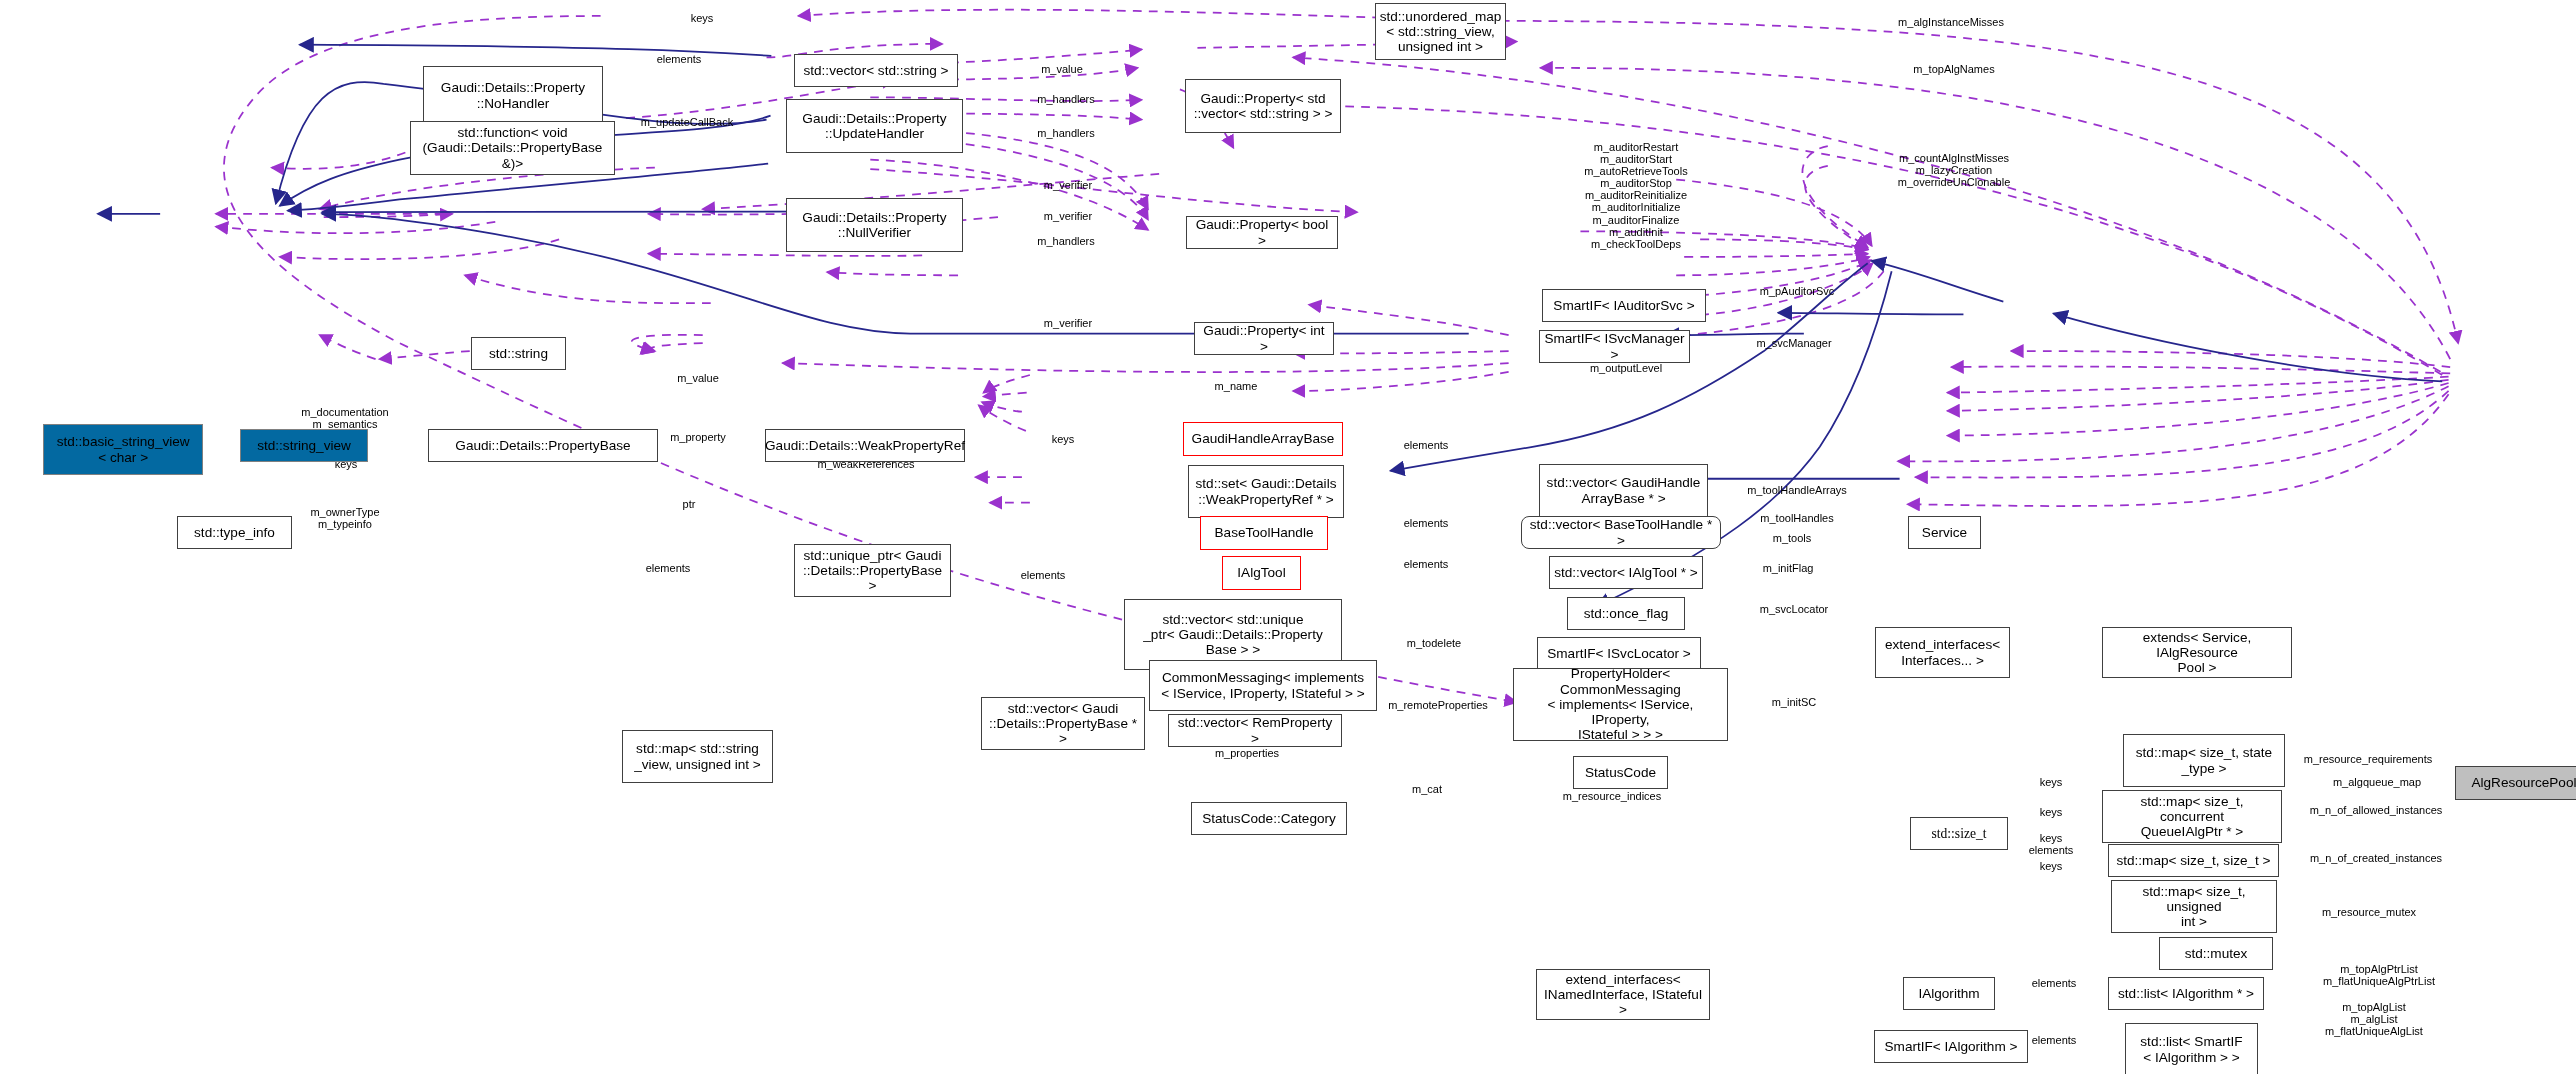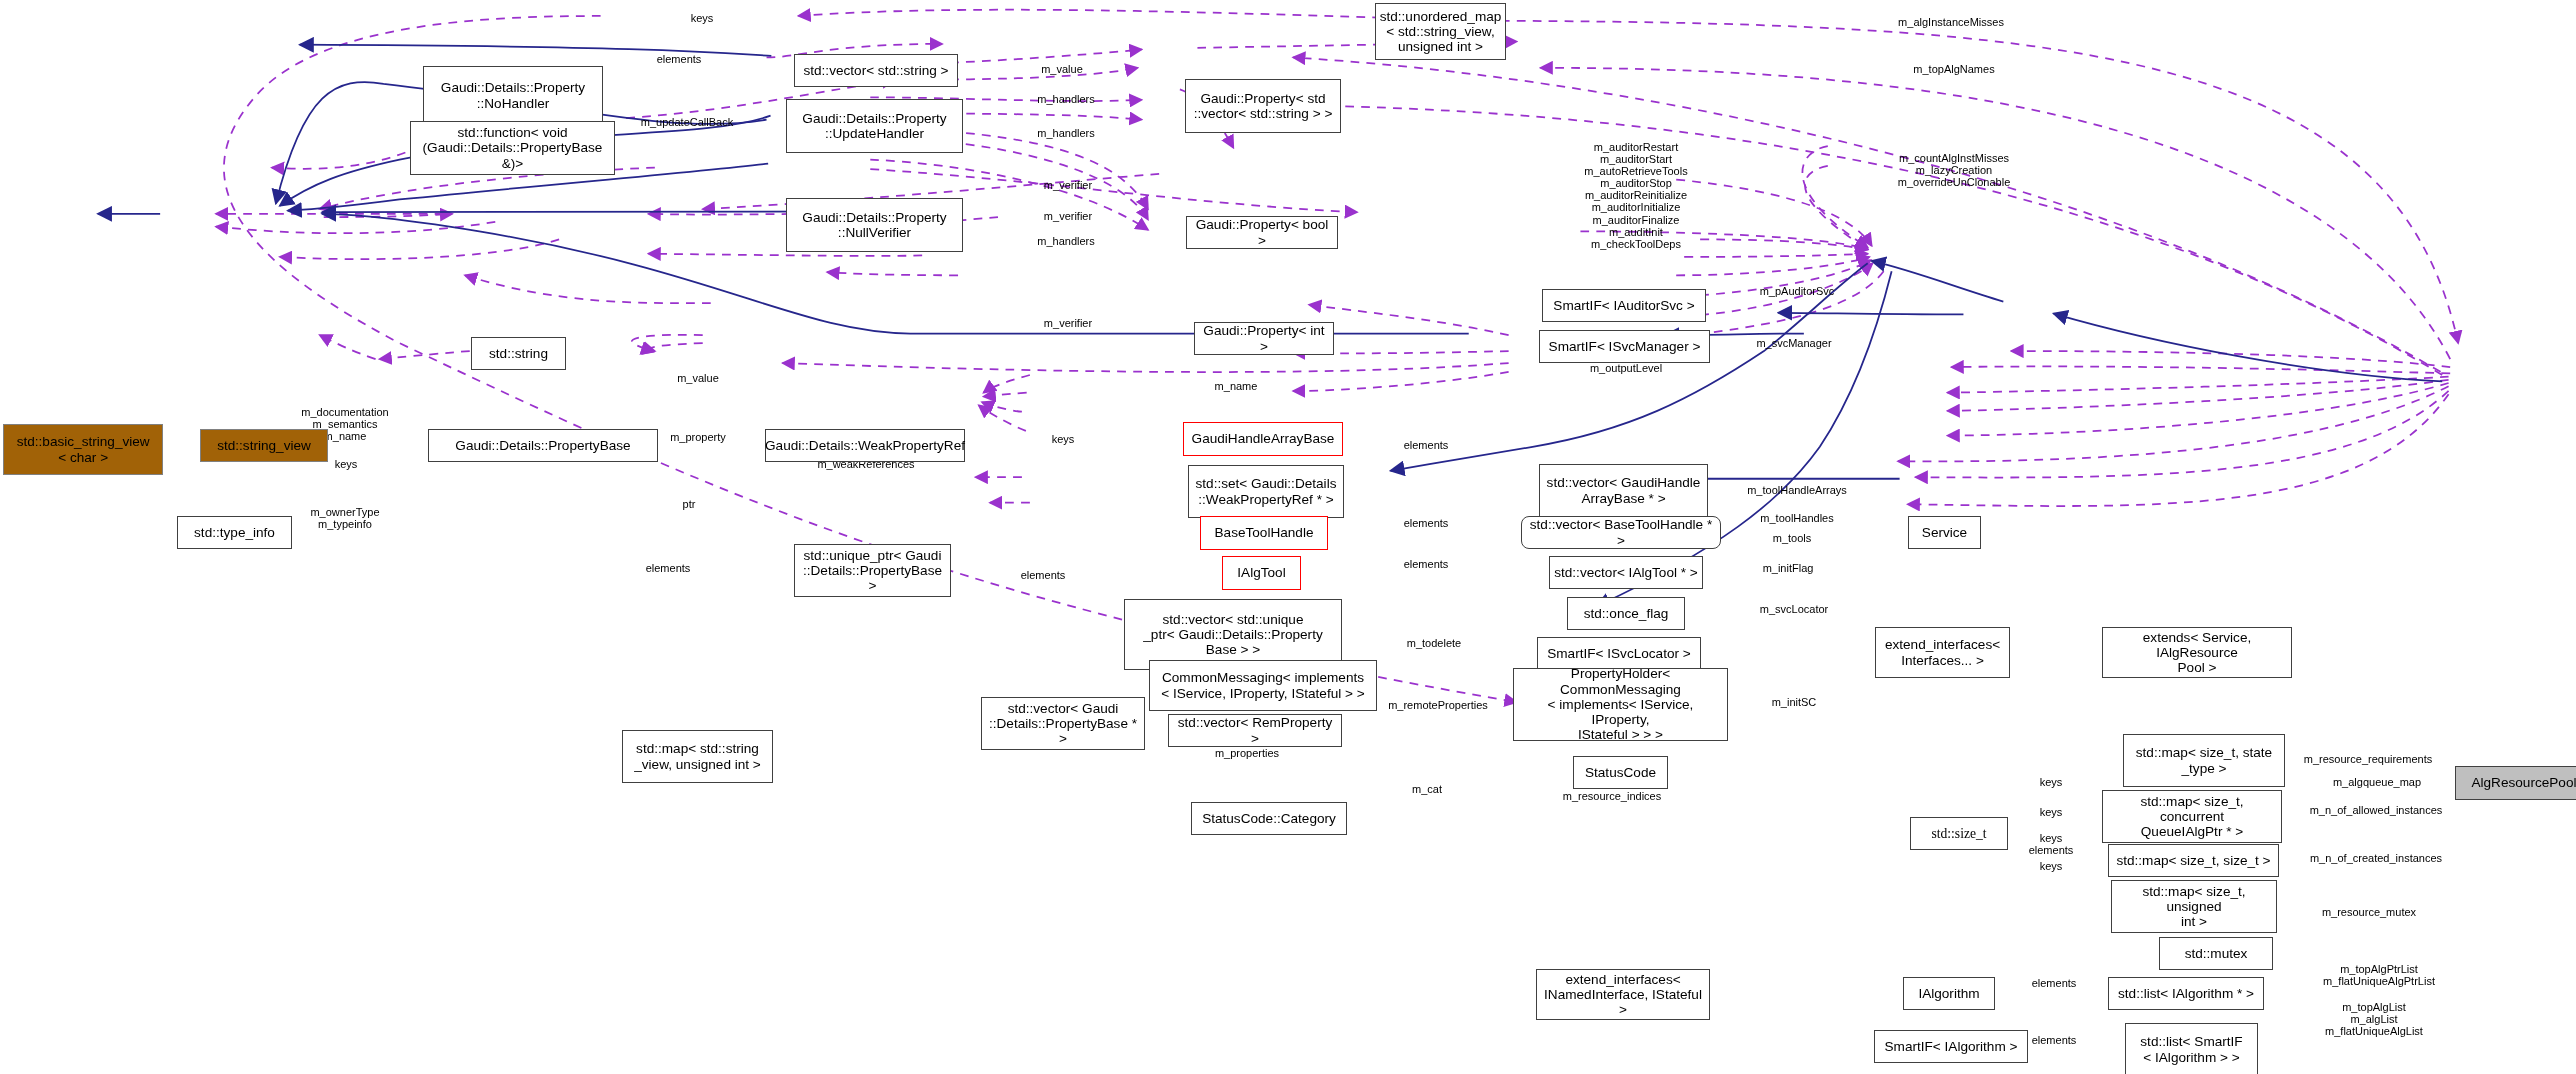--- a/index.html
+++ b/index.html
@@ -8,21 +8,21 @@
           font-family:"Liberation Sans","DejaVu Sans",sans-serif;overflow:hidden;}
   svg.edges{position:absolute;left:0;top:0;width:2576px;height:1074px;pointer-events:none;}
 
   .node{position:absolute;box-sizing:border-box;display:flex;align-items:center;
         justify-content:center;text-align:center;background:#ffffff;
         border:0.8px solid #404040;color:#000000;font-size:13.6px;line-height:1.12;
         padding:1.6px 4px;white-space:pre-line;z-index:5;}
   .node.thick{border:1.6px solid #404040;}
   .node.red{border:1.6px solid #ff0000;}
   .node.grey{background:#bfbfbf;border:1.6px solid #404040;}
-  .node.lite{background:#a16207;border:0.8px solid #808080;}
+  .node.lite{background:#0369a1;border:0.8px solid #808080;margin-left:40px;}
 
   .elabel{position:absolute;font-size:11px;color:#000000;white-space:pre-line;
           text-align:center;line-height:1.1;z-index:4;transform:translate(-50%,-50%);}
 </style>
 </head>
 <body>
 
 <div id="canvas">
   <svg class="edges" viewBox="0 0 3227 1346">
     <defs>
@@ -136,21 +136,21 @@
 ::vector&lt; std::string &gt; &gt;</div>
     <div class="node thick" style="left: 1375px; top: 3.2px; width: 131px; height: 57px;">std::unordered_map
 &lt; std::string_view,
 unsigned int &gt;</div>
     <div class="node" style="left: 786px; top: 198px; width: 177px; height: 54px;">Gaudi::Details::Property
 ::NullVerifier</div>
     <div class="node" style="left: 1186px; top: 216px; width: 152px; height: 33px;">Gaudi::Property&lt; bool &gt;</div>
     <div class="node" style="left: 471px; top: 337px; width: 95px; height: 33px;">std::string</div>
     <div class="node" style="left: 1194px; top: 322px; width: 140px; height: 33px;">Gaudi::Property&lt; int &gt;</div>
     <div class="node" style="left: 1542px; top: 289px; width: 164px; height: 33px;">SmartIF&lt; IAuditorSvc &gt;</div>
-    <div class="node" style="left: 1539px; top: 330px; width: 171px; height: 33px;">SmartIF&lt; ISvcManager &gt;</div>
+    <div class="node" style="left: 1539px; top: 330px; width: 151px; height: 33px;">SmartIF&lt; ISvcManager &gt;</div>
     <div class="node lite" style="left: 3.2px; top: 424px; width: 160px; height: 51px;">std::basic_string_view
 &lt; char &gt;</div>
     <div class="node lite" style="left: 200px; top: 429px; width: 128px; height: 33px;">std::string_view</div>
     <div class="node thick" style="left: 428px; top: 429px; width: 230px; height: 33px;">Gaudi::Details::PropertyBase</div>
     <div class="node thick" style="left: 765px; top: 429px; width: 200px; height: 33px;">Gaudi::Details::WeakPropertyRef</div>
     <div class="node red" style="left: 1183px; top: 422px; width: 160px; height: 34px;">GaudiHandleArrayBase</div>
     <div class="node" style="left: 1539px; top: 464px; width: 169px; height: 53px;">std::vector&lt; GaudiHandle
 ArrayBase * &gt;</div>
     <div class="node" style="left: 1188px; top: 465px; width: 156px; height: 53px;">std::set&lt; Gaudi::Details
 ::WeakPropertyRef * &gt;</div>

